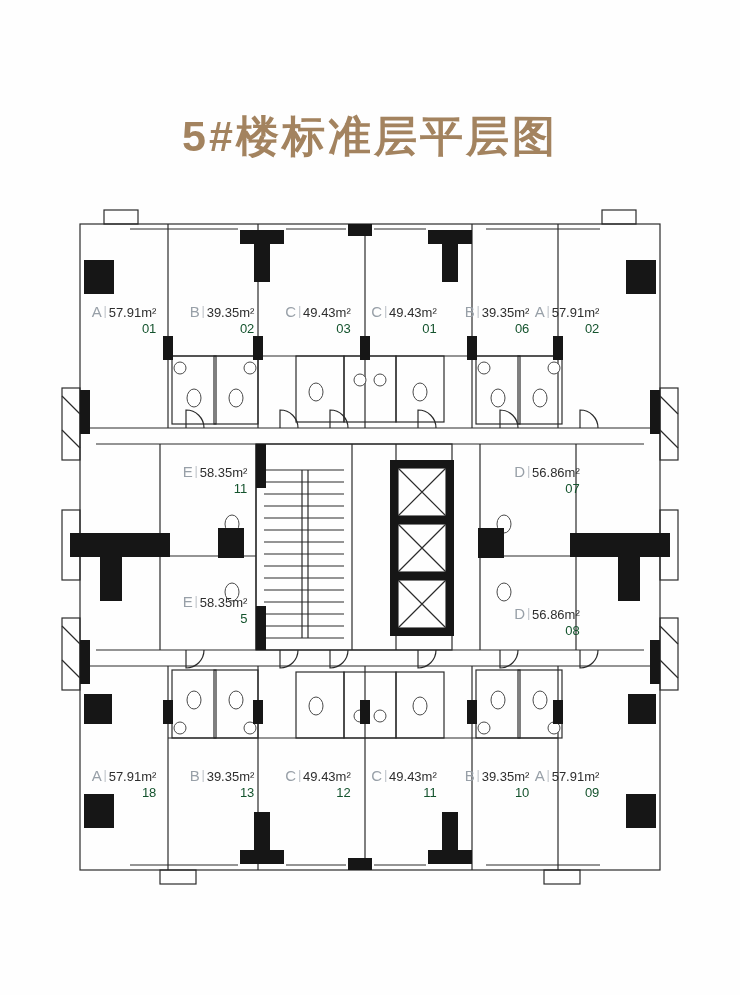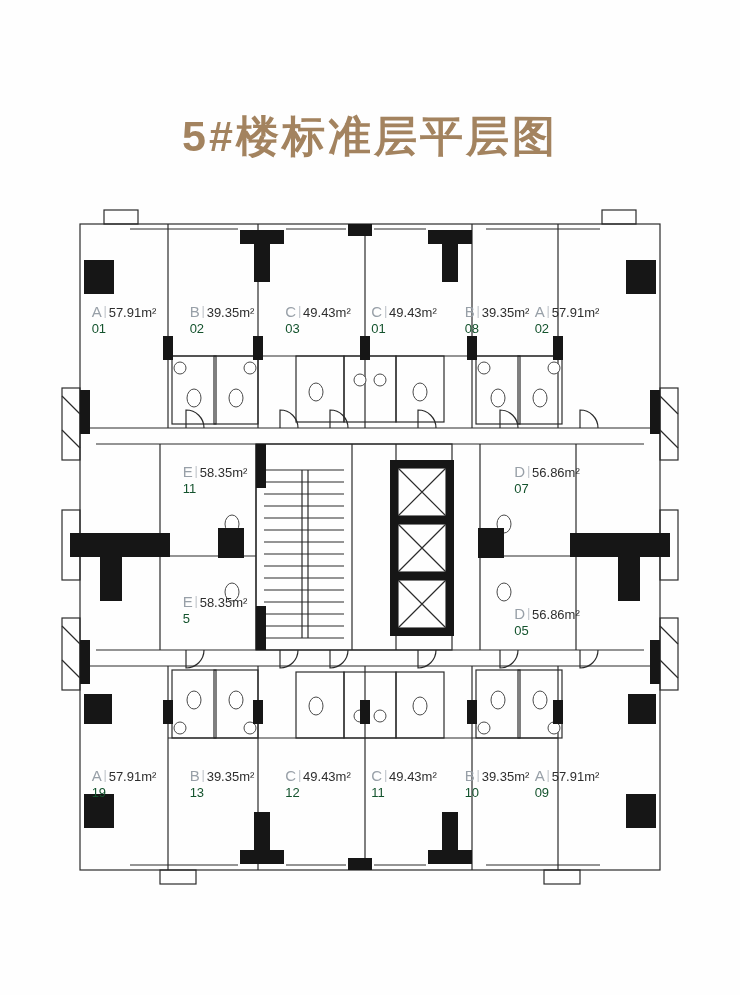--- a/index.html
+++ b/index.html
@@ -9,21 +9,21 @@
     font-family:"Liberation Sans","DejaVu Sans",sans-serif;
   }
   .title{
     position:absolute;top:108px;left:0;width:740px;margin:0;
     text-align:center;font-size:43px;font-weight:700;
     color:#a3835f;letter-spacing:3px;
   }
   .plan-svg{position:absolute;left:0;top:0;}
   .unit-label{
     position:absolute;transform:translateX(-50%);
-    text-align:left;white-space:nowrap;line-height:1.15;
+    text-align:right;white-space:nowrap;line-height:1.15;
   }
   .unit-label .row{font-size:13px;color:#2e2e2e;}
   .unit-label .letter{font-size:15px;color:#98a0a8;font-weight:400;}
   .unit-label .bar{
     display:inline-block;width:1px;height:12px;background:#b9bec4;
     margin:0 3px;vertical-align:-1px;
   }
   .unit-label .num{font-size:13px;color:#14532d;margin-top:1px;}
 </style>
 </head>
@@ -203,33 +203,33 @@
   <div class="unit-label" style="left:318px;top:303px">
     <div class="row"><span class="letter">C</span><span class="bar"></span><span class="area">49.43m²</span></div>
     <div class="num">03</div>
   </div>
   <div class="unit-label" style="left:404px;top:303px">
     <div class="row"><span class="letter">C</span><span class="bar"></span><span class="area">49.43m²</span></div>
     <div class="num">01</div>
   </div>
   <div class="unit-label" style="left:497px;top:303px">
     <div class="row"><span class="letter">B</span><span class="bar"></span><span class="area">39.35m²</span></div>
-    <div class="num">08</div>
+    <div class="num">06</div>
   </div>
   <div class="unit-label" style="left:567px;top:303px">
     <div class="row"><span class="letter">A</span><span class="bar"></span><span class="area">57.91m²</span></div>
     <div class="num">02</div>
   </div>
   <div class="unit-label" style="left:547px;top:463px">
     <div class="row"><span class="letter">D</span><span class="bar"></span><span class="area">56.86m²</span></div>
     <div class="num">07</div>
   </div>
   <div class="unit-label" style="left:547px;top:605px">
     <div class="row"><span class="letter">D</span><span class="bar"></span><span class="area">56.86m²</span></div>
-    <div class="num">05</div>
+    <div class="num">08</div>
   </div>
   <div class="unit-label" style="left:567px;top:767px">
     <div class="row"><span class="letter">A</span><span class="bar"></span><span class="area">57.91m²</span></div>
     <div class="num">09</div>
   </div>
   <div class="unit-label" style="left:497px;top:767px">
     <div class="row"><span class="letter">B</span><span class="bar"></span><span class="area">39.35m²</span></div>
     <div class="num">10</div>
   </div>
   <div class="unit-label" style="left:404px;top:767px">
@@ -239,21 +239,21 @@
   <div class="unit-label" style="left:318px;top:767px">
     <div class="row"><span class="letter">C</span><span class="bar"></span><span class="area">49.43m²</span></div>
     <div class="num">12</div>
   </div>
   <div class="unit-label" style="left:222px;top:767px">
     <div class="row"><span class="letter">B</span><span class="bar"></span><span class="area">39.35m²</span></div>
     <div class="num">13</div>
   </div>
   <div class="unit-label" style="left:124px;top:767px">
     <div class="row"><span class="letter">A</span><span class="bar"></span><span class="area">57.91m²</span></div>
-    <div class="num">19</div>
+    <div class="num">18</div>
   </div>
   <div class="unit-label" style="left:215px;top:593px">
     <div class="row"><span class="letter">E</span><span class="bar"></span><span class="area">58.35m²</span></div>
     <div class="num">5</div>
   </div>
   <div class="unit-label" style="left:215px;top:463px">
     <div class="row"><span class="letter">E</span><span class="bar"></span><span class="area">58.35m²</span></div>
     <div class="num">11</div>
   </div>
 

